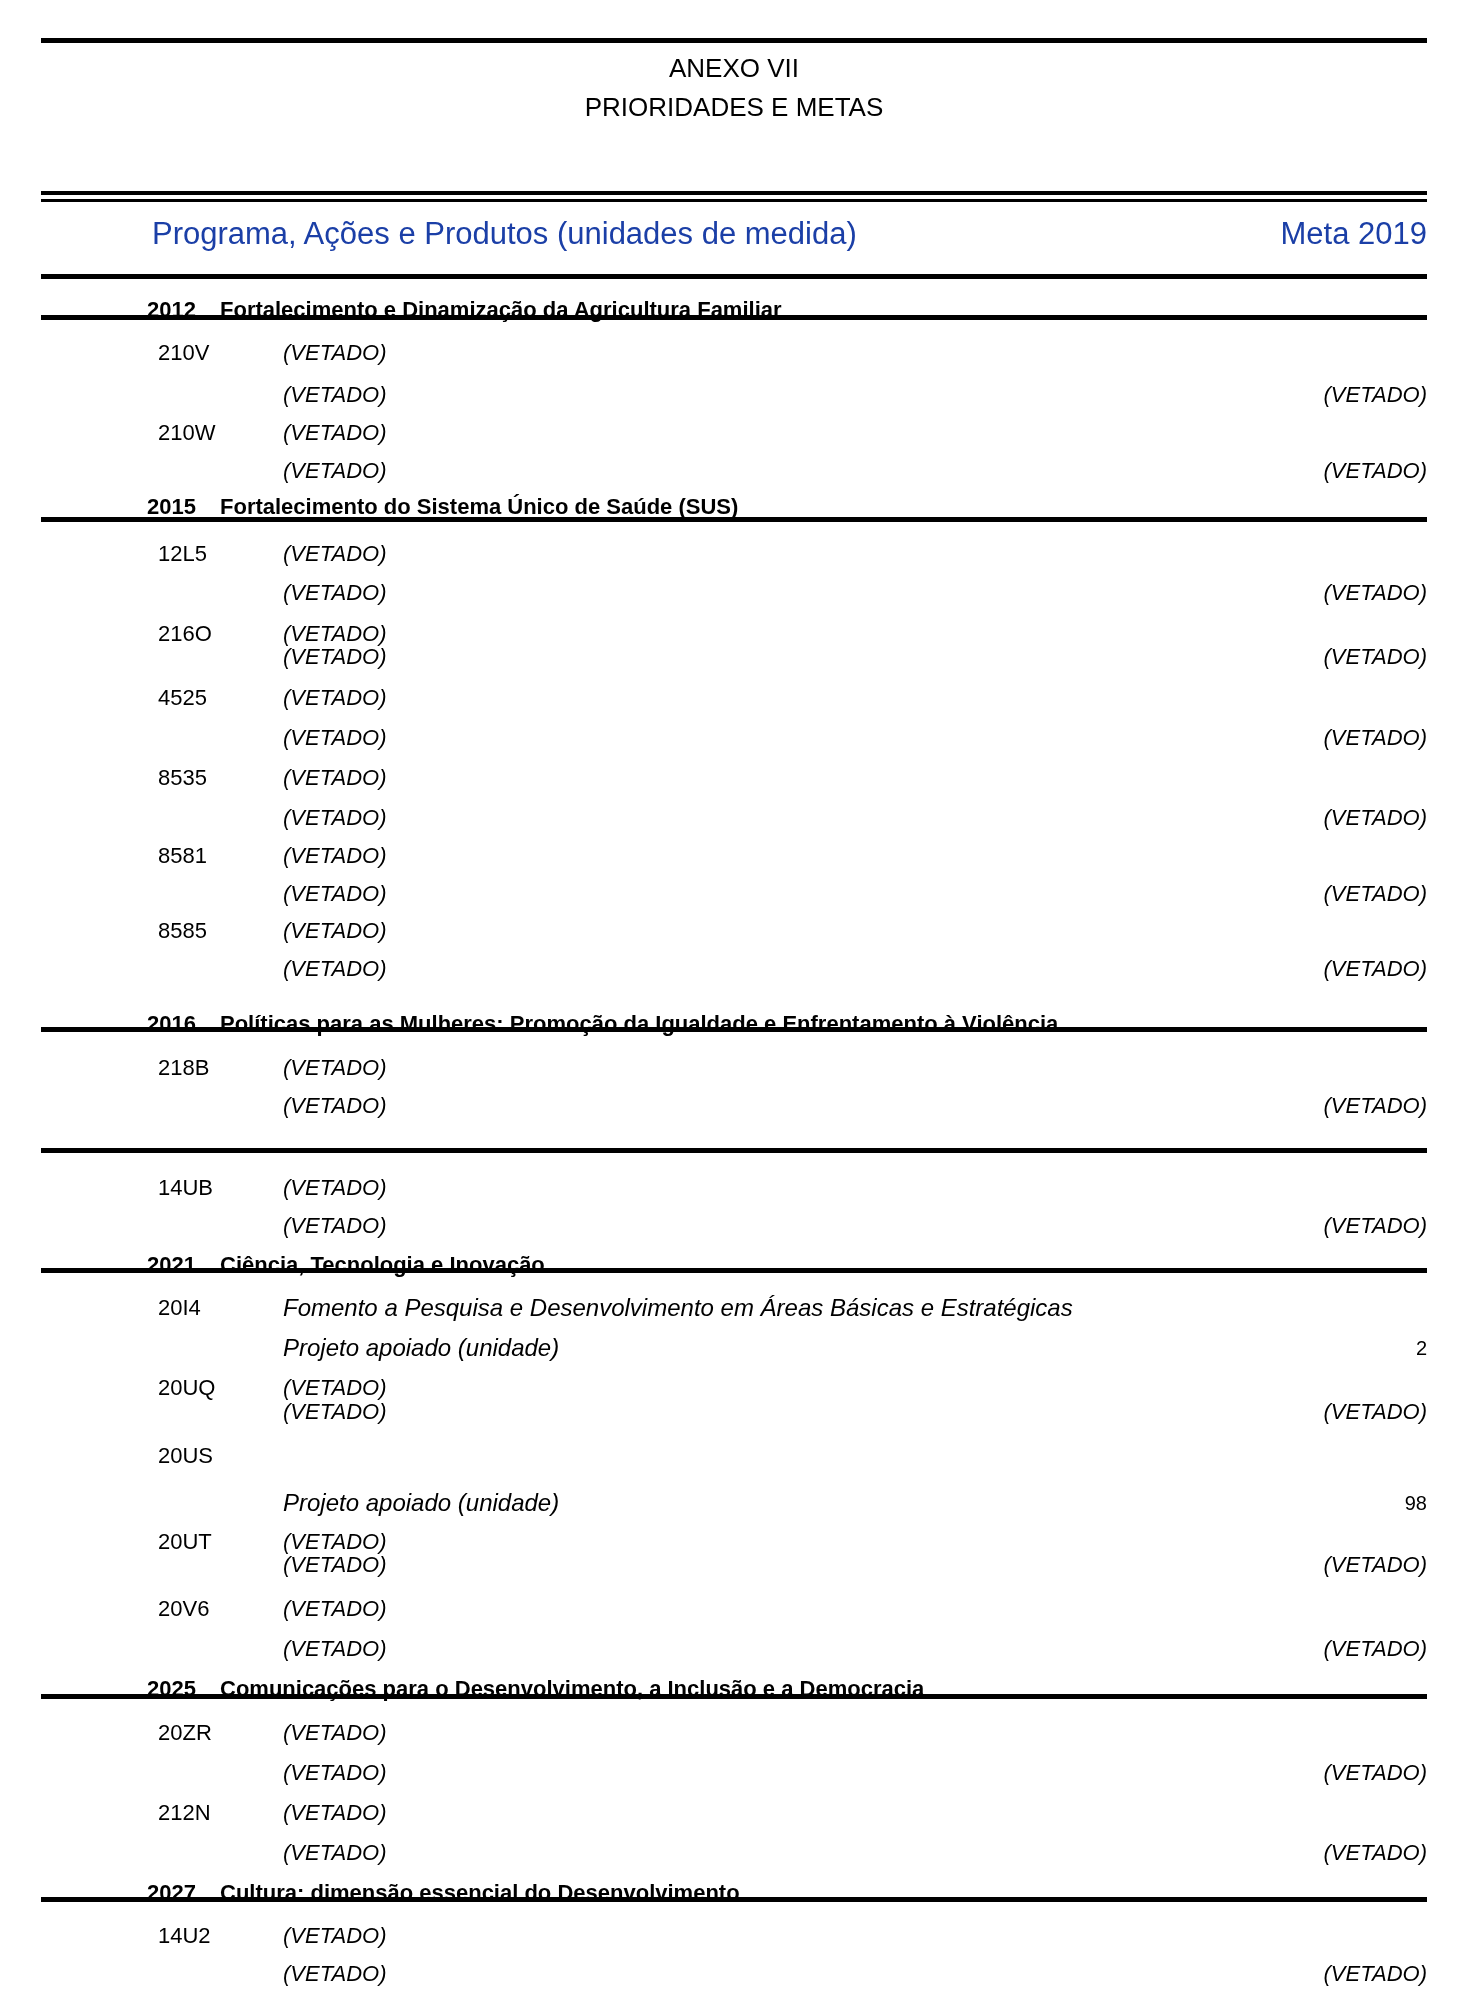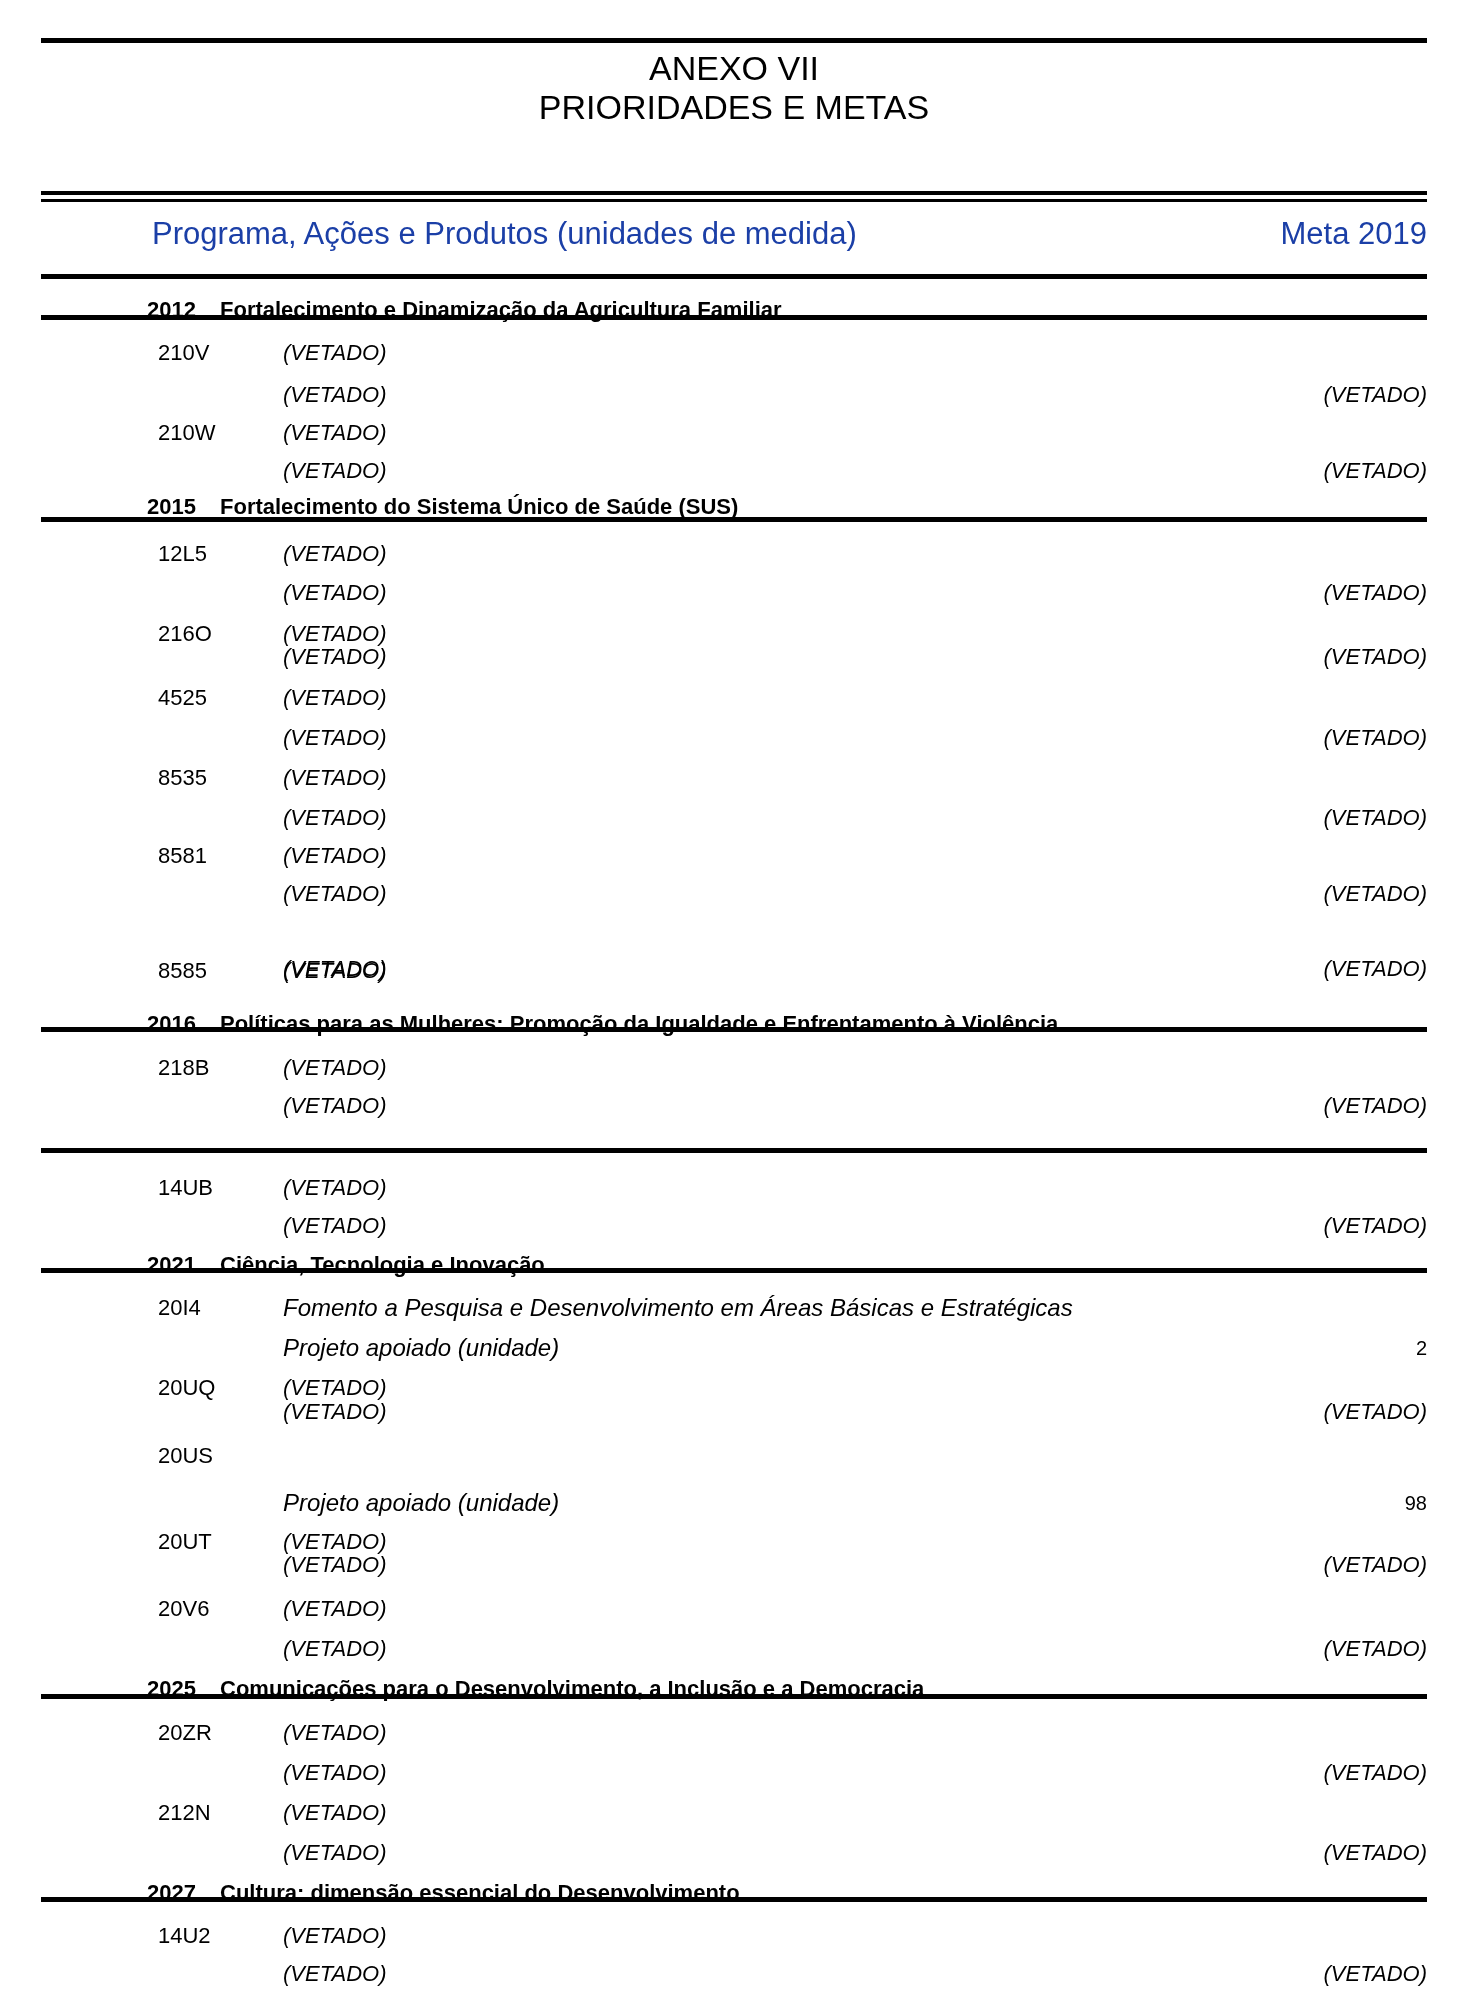--- a/index.html
+++ b/index.html
@@ -1,21 +1,21 @@
 <!DOCTYPE html>
 <html><head>
 <meta charset="utf-8">
 <style>
   html,body{margin:0;padding:0;background:#ffffff;}
   .page{
     position:relative;width:1472px;height:2015px;background:#ffffff;
     font-family:"Liberation Sans","DejaVu Sans",sans-serif;color:#000;overflow:hidden;
   }
   .rule{position:absolute;left:41px;width:1386px;background:#000;}
-  .title{position:absolute;left:41px;width:1386px;text-align:center;font-size:34px;line-height:40px;white-space:nowrap;}
+  .title{position:absolute;left:41px;width:1386px;text-align:center;font-size:26px;line-height:40px;white-space:nowrap;}
   .t1{top:48px}
   .t2{top:87px}
   .colhead{position:absolute;top:214px;font-size:31px;line-height:40px;color:#1b3fa7;white-space:nowrap;}
   .colhead.left{left:152px}
   .colhead.right{right:45px}
   .row{position:absolute;left:41px;width:1386px;height:28px;line-height:28px;font-size:22px;margin-top:16px;}
   .row .code{position:absolute;left:117px;white-space:nowrap;}
   .row .desc{position:absolute;left:242px;font-style:italic;white-space:nowrap;}
   .row .meta{position:absolute;right:0;top:0;font-style:italic;white-space:nowrap;}
   .row.program{font-weight:bold;}
@@ -104,21 +104,21 @@
     <span class="meta">(VETADO)</span>
   </div>
   <div class="row" style="top:826px">
     <span class="code">8581</span>
     <span class="desc">(VETADO)</span>
   </div>
   <div class="row" style="top:864px">
     <span class="desc">(VETADO)</span>
     <span class="meta">(VETADO)</span>
   </div>
-  <div class="row" style="top:941px">
+  <div class="row" style="top:901px">
     <span class="code">8585</span>
     <span class="desc">(VETADO)</span>
   </div>
   <div class="row" style="top:939px">
     <span class="desc">(VETADO)</span>
     <span class="meta">(VETADO)</span>
   </div>
 
   <div class="row program" style="top:994px">
     <span class="code">2016</span>

